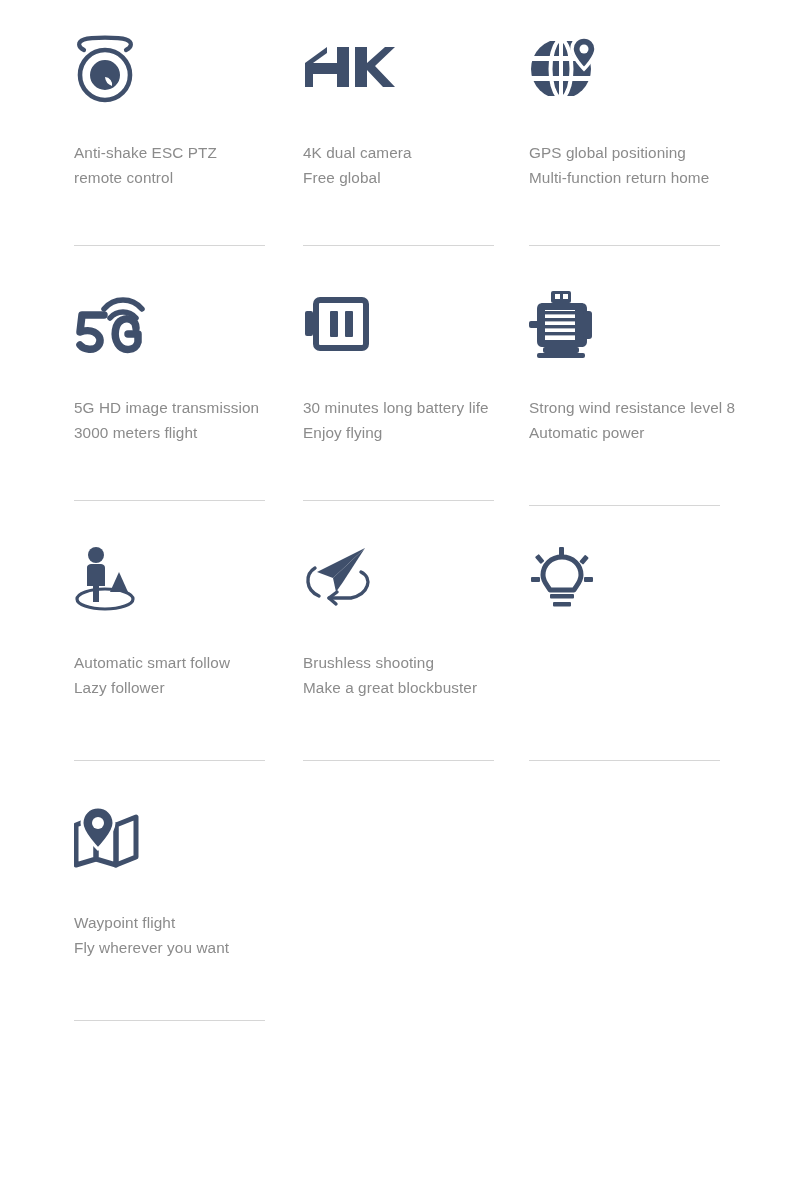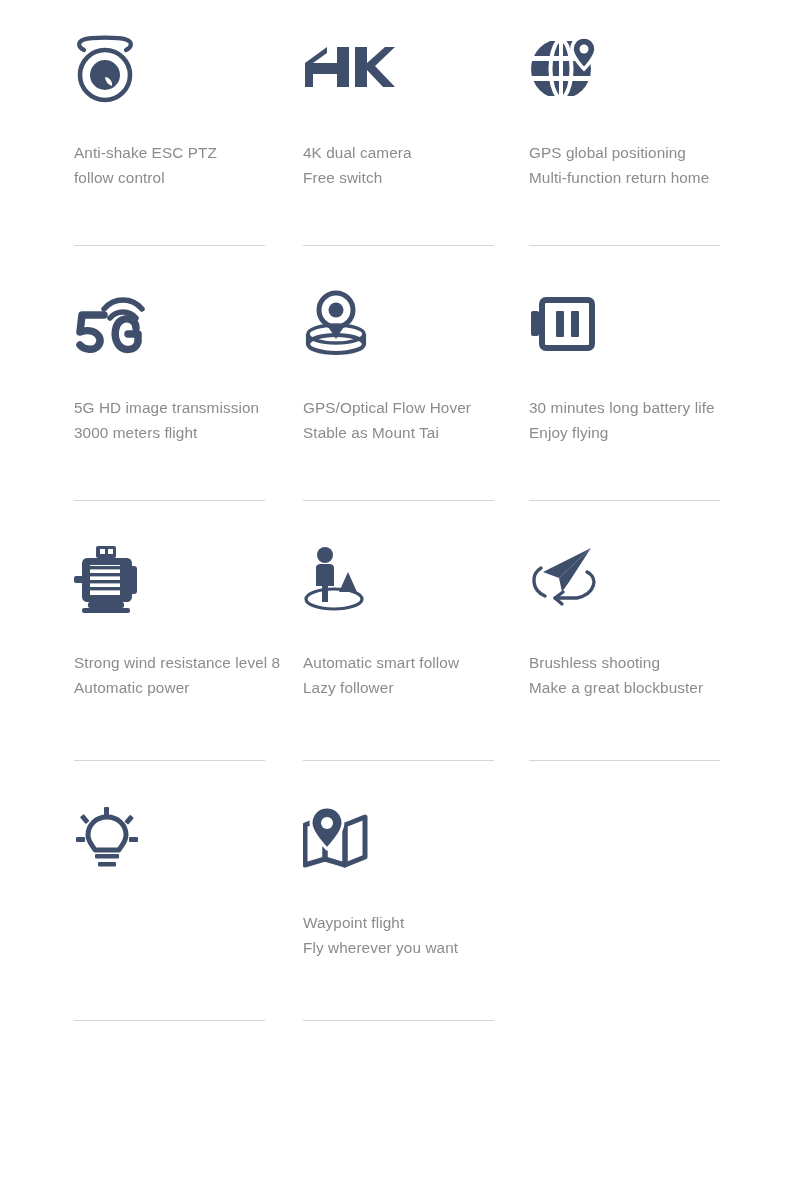--- a/index.html
+++ b/index.html
@@ -74,36 +74,36 @@
     <div class="icon-wrap">
       <svg width="62" height="72" viewBox="0 0 62 72" fill="none">
         <path d="M10 17 C4 14, 3 9, 10 6.5 C17 4, 45 4, 52 6.5 C59 9, 58 14, 52 17" stroke="#3f4f6b" stroke-width="4.2" stroke-linecap="round" fill="none"></path>
         <circle cx="31" cy="42" r="25" stroke="#3f4f6b" stroke-width="4.6" fill="none"></circle>
         <path d="M31 27 A15 15 0 1 0 31 57 A15 15 0 1 0 31 27 Z
                  M31 44 A7.5 7.5 0 0 1 38 53 A10.5 10.5 0 0 1 31 44 Z" fill="#3f4f6b" fill-rule="evenodd"></path>
       </svg>
     </div>
     <div class="feature-text">
       <span class="line1">Anti-shake ESC PTZ</span>
-      <span class="line2">follow control</span>
+      <span class="line2">remote control</span>
     </div>
     <div class="divider"></div>
   </div>
 
   <div class="feature-card r1 c2">
     <div class="icon-wrap">
       <svg width="92" height="56" viewBox="0 0 92 56" fill="none">
         <path d="M2 22 L24 6 L24 22 L34 22 L34 6 L46 6 L46 46 L34 46 L34 33 L10 33 L10 46 L2 46 Z" fill="#3f4f6b"></path>
         <path d="M10 22 L24 12 L24 22 Z" fill="#ffffff"></path>
         <path d="M52 6 L64 6 L64 22 L82 6 L92 6 L72 25 L92 46 L80 46 L64 29 L64 46 L52 46 Z" fill="#3f4f6b"></path>
       </svg>
     </div>
     <div class="feature-text">
       <span class="line1">4K dual camera</span>
-      <span class="line2">Free switch</span>
+      <span class="line2">Free global</span>
     </div>
     <div class="divider"></div>
   </div>
 
   <div class="feature-card r1 c3">
     <div class="icon-wrap">
       <svg width="68" height="68" viewBox="0 0 68 68" fill="none">
         <defs>
           <clipPath id="globeClip">
               <circle cx="32" cy="34" r="30"></circle>
@@ -139,38 +139,20 @@
         <path d="M62 39 C62 31, 54 28, 48 31 C41 34, 39 47, 44 55 C49 63, 62 62, 64 53 L64 45 L54 45" stroke="#3f4f6b" stroke-width="7.5" stroke-linecap="round" stroke-linejoin="round" fill="none"></path>
       </svg>
     </div>
     <div class="feature-text">
       <span class="line1">5G HD image transmission</span>
       <span class="line2">3000 meters flight</span>
     </div>
     <div class="divider"></div>
   </div>
 
-  <div class="feature-card r2 c2">
-    <div class="icon-wrap">
-      <svg width="66" height="70" viewBox="0 0 66 70" fill="none">
-        <circle cx="33" cy="21" r="17" stroke="#3f4f6b" stroke-width="5" fill="none"></circle>
-        <circle cx="33" cy="21" r="7.5" fill="#3f4f6b"></circle>
-        <path d="M24 36 L42 36 L33 50 Z" fill="#3f4f6b"></path>
-        <ellipse cx="33" cy="45" rx="28" ry="9" stroke="#3f4f6b" stroke-width="3.4" fill="none"></ellipse>
-        <ellipse cx="33" cy="55" rx="28" ry="9" stroke="#3f4f6b" stroke-width="4.2" fill="none"></ellipse>
-        <path d="M5 45 L5 55" stroke="#3f4f6b" stroke-width="4.2"></path>
-        <path d="M61 45 L61 55" stroke="#3f4f6b" stroke-width="4.2"></path>
-      </svg>
-    </div>
-    <div class="feature-text">
-      <span class="line1">GPS/Optical Flow Hover</span>
-      <span class="line2">Stable as Mount Tai</span>
-    </div>
-    <div class="divider"></div>
-  </div>
 
   <div class="feature-card r2 c3">
     <div class="icon-wrap">
       <svg width="68" height="58" viewBox="0 0 68 58" fill="none">
         <rect x="13" y="5" width="50" height="48" rx="4" stroke="#3f4f6b" stroke-width="6" fill="none"></rect>
         <rect x="2" y="16" width="8" height="25" rx="2" fill="#3f4f6b"></rect>
         <rect x="27" y="16" width="8" height="26" rx="1" fill="#3f4f6b"></rect>
         <rect x="42" y="16" width="8" height="26" rx="1" fill="#3f4f6b"></rect>
       </svg>
     </div>

